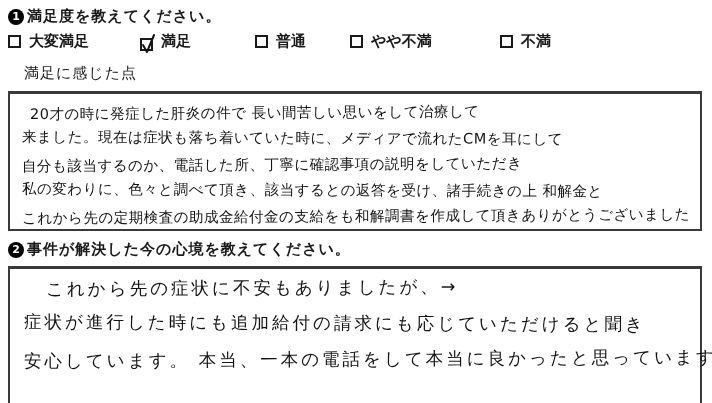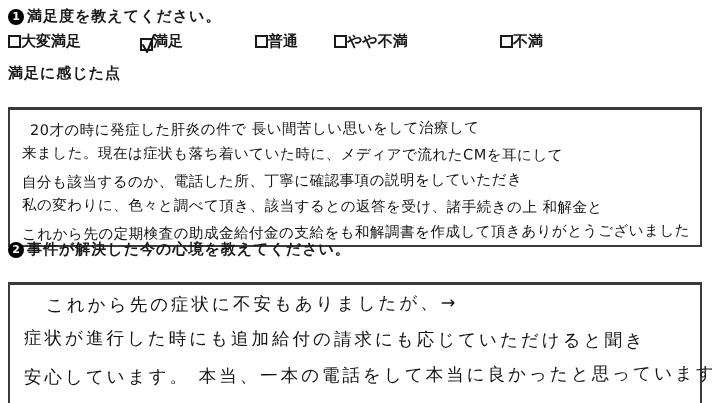--- a/index.html
+++ b/index.html
@@ -11,30 +11,30 @@
   
   .q-title { position:absolute; left:8px; display:flex; align-items:center; gap:3px;
              font-size:15px; font-weight:bold; letter-spacing:1px; }
   #q1-title { top:7px; }
   #q2-title { top:240px; }
   .num-badge { width:16px; height:16px; border-radius:50%; background:#000; color:#fff;
                font-size:11px; font-weight:bold; display:inline-flex; align-items:center;
                justify-content:center; flex:0 0 16px; letter-spacing:0; }
   
   .options { position:absolute; left:8px; top:32px; width:700px; height:22px; font-size:15px; font-weight:bold; }
-  .option { position:absolute; top:0; display:flex; align-items:center; gap:0; cursor:default; }
-  .opt-0 { left:0; }  .opt-1 { left:132px;align-items:flex-end; } .opt-2 { left:247px; } .opt-3 { left:326px; } .opt-4 { left:472px;margin-left:20px; }
+  .option { position:absolute; top:0; display:flex; align-items:center; gap:8px; cursor:default; }
+  .opt-0 { left:0; }  .opt-1 { left:132px;align-items:flex-end; } .opt-2 { left:247px; } .opt-3 { left:342px; } .opt-4 { left:472px;margin-left:20px; }
   .checkbox { position:relative; width:13px; height:13px; border:2px solid #1a1a1a; background:#fff; flex:0 0 13px; }
   .checkbox .check-icon { display:none; position:absolute; left:-2px; top:-7px; }
   .option.checked .checkbox .check-icon { display:block; }
   
-  .comment-label { position:absolute; left:8px; top:64px; font-size:15px; font-weight:bold; letter-spacing:1px; }
+  .comment-label { position:absolute; left:24px; top:64px; font-size:15px; font-weight:normal; letter-spacing:1px; }
   
   .answer-box { position:absolute; left:8px; width:694px; background:#fff;
-                border:2px solid #3a3a3a; border-top-width:3px;margin-top:16px; }
+                border:2px solid #3a3a3a; border-top-width:3px; }
   #box1 { top:91px; height:140px; padding:5px 8px 0 12px; }
   #box2 { top:266px; height:144px; padding:0 8px 0 14px; }
   
   .hw-line { white-space:nowrap; overflow:visible; color:#141414;
              font-family:"DejaVu Sans","Liberation Sans",sans-serif; }
   #box1 .hw-line { font-size:14.5px; line-height:26px; letter-spacing:0.5px; }
   #box2 .hw-line { font-size:17.5px; line-height:36px; letter-spacing:3px; }
   .hw-line:nth-child(odd)  { transform:rotate(-0.35deg); }
   .hw-line:nth-child(even) { transform:rotate(0.25deg); }
   #box2 .hw-line:first-child { padding-left:22px; }

